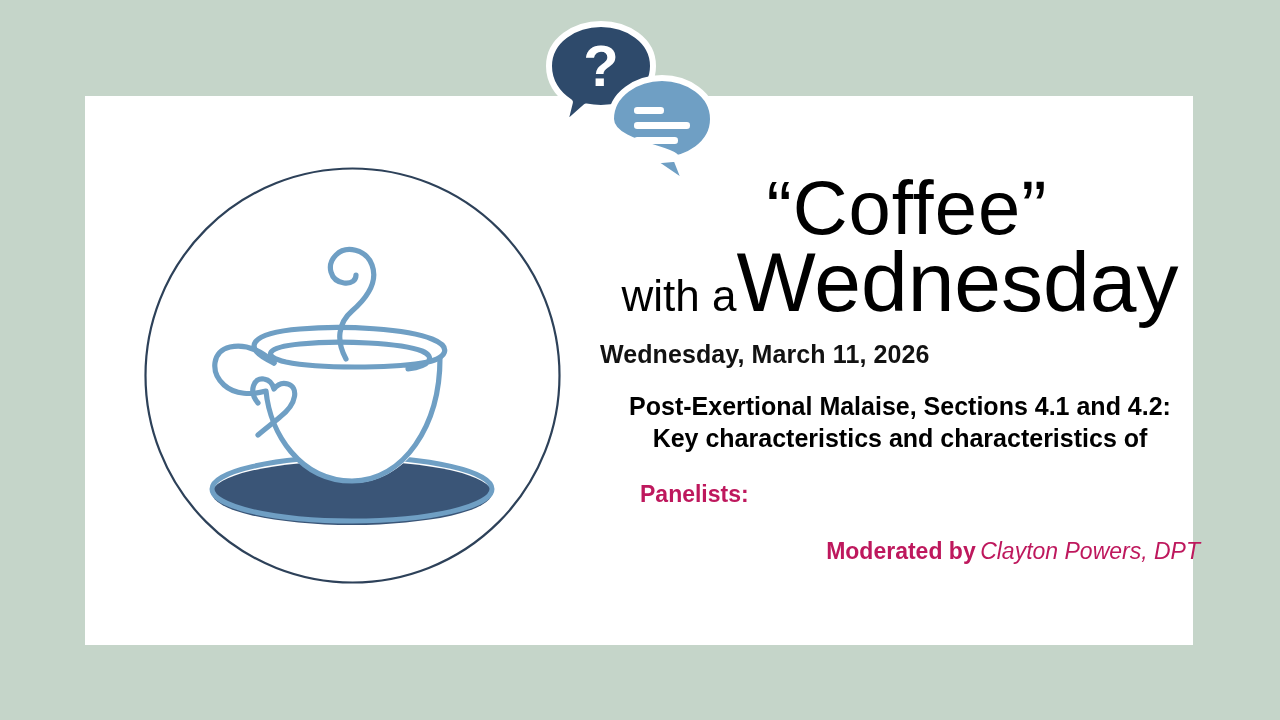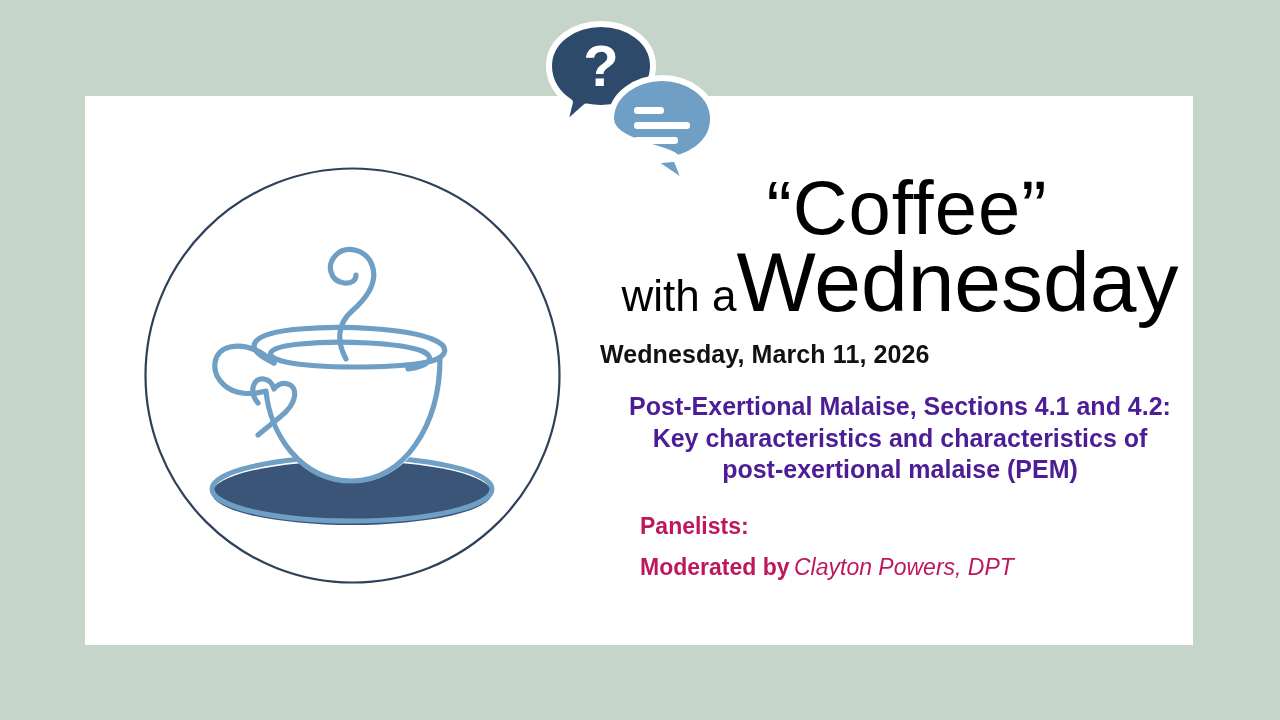--- a/index.html
+++ b/index.html
@@ -82,21 +82,21 @@
     font-size: 25px;
     color: #121212;
     letter-spacing: 0.1px;
     margin-top: 16px;
   }
   .session-title {
     text-align: center;
     font-family: "Liberation Sans", sans-serif;
     font-weight: bold;
     font-size: 25px;
-    color: #4c1d95;
+    color: #000000;
     line-height: 1.26;
     margin-top: 22px;
   }
   .session-title .line { display: block; }
 
   .credits {
     margin-top: 24px;
     padding-left: 40px;
     font-family: "Liberation Sans", sans-serif;
     color: #be185d;
@@ -104,21 +104,21 @@
   }
   .credits-row { line-height: 1.42; }
   .panelists-label {
     font-size: 23px;
     font-weight: bold;
   }
   .panelists-names {
     font-size: 23px;
     font-weight: normal;
   }
-  .moderator-row { margin-top: 9px; }
+  .moderator-row { margin-top: 24px; text-align: right; }
   .moderator-label {
     font-size: 23px;
     font-weight: bold;
   }
   .moderator-name {
     font-size: 23px;
     font-style: italic;
     font-weight: normal;
   }
 </style>
@@ -215,21 +215,20 @@
       <span class="title-line2">
         <span class="title-with-a">with a</span><span class="title-clinician">Wednesday</span>
       </span>
     </div>
 
     <div class="event-date">Wednesday, March 11, 2026</div>
 
     <div class="session-title">
       <span class="line">Post-Exertional Malaise, Sections 4.1 and 4.2:</span>
       <span class="line">Key characteristics and characteristics of</span>
-      <span class="line">post-exertional malaise (PEM)</span>
     </div>
 
     <div class="credits">
       <div class="credits-row">
         <span class="panelists-label">Panelists:</span>
       </div>
       <div class="credits-row moderator-row">
         <span class="moderator-label">Moderated by</span>
         <span class="moderator-name">Clayton Powers, DPT</span>
       </div>

